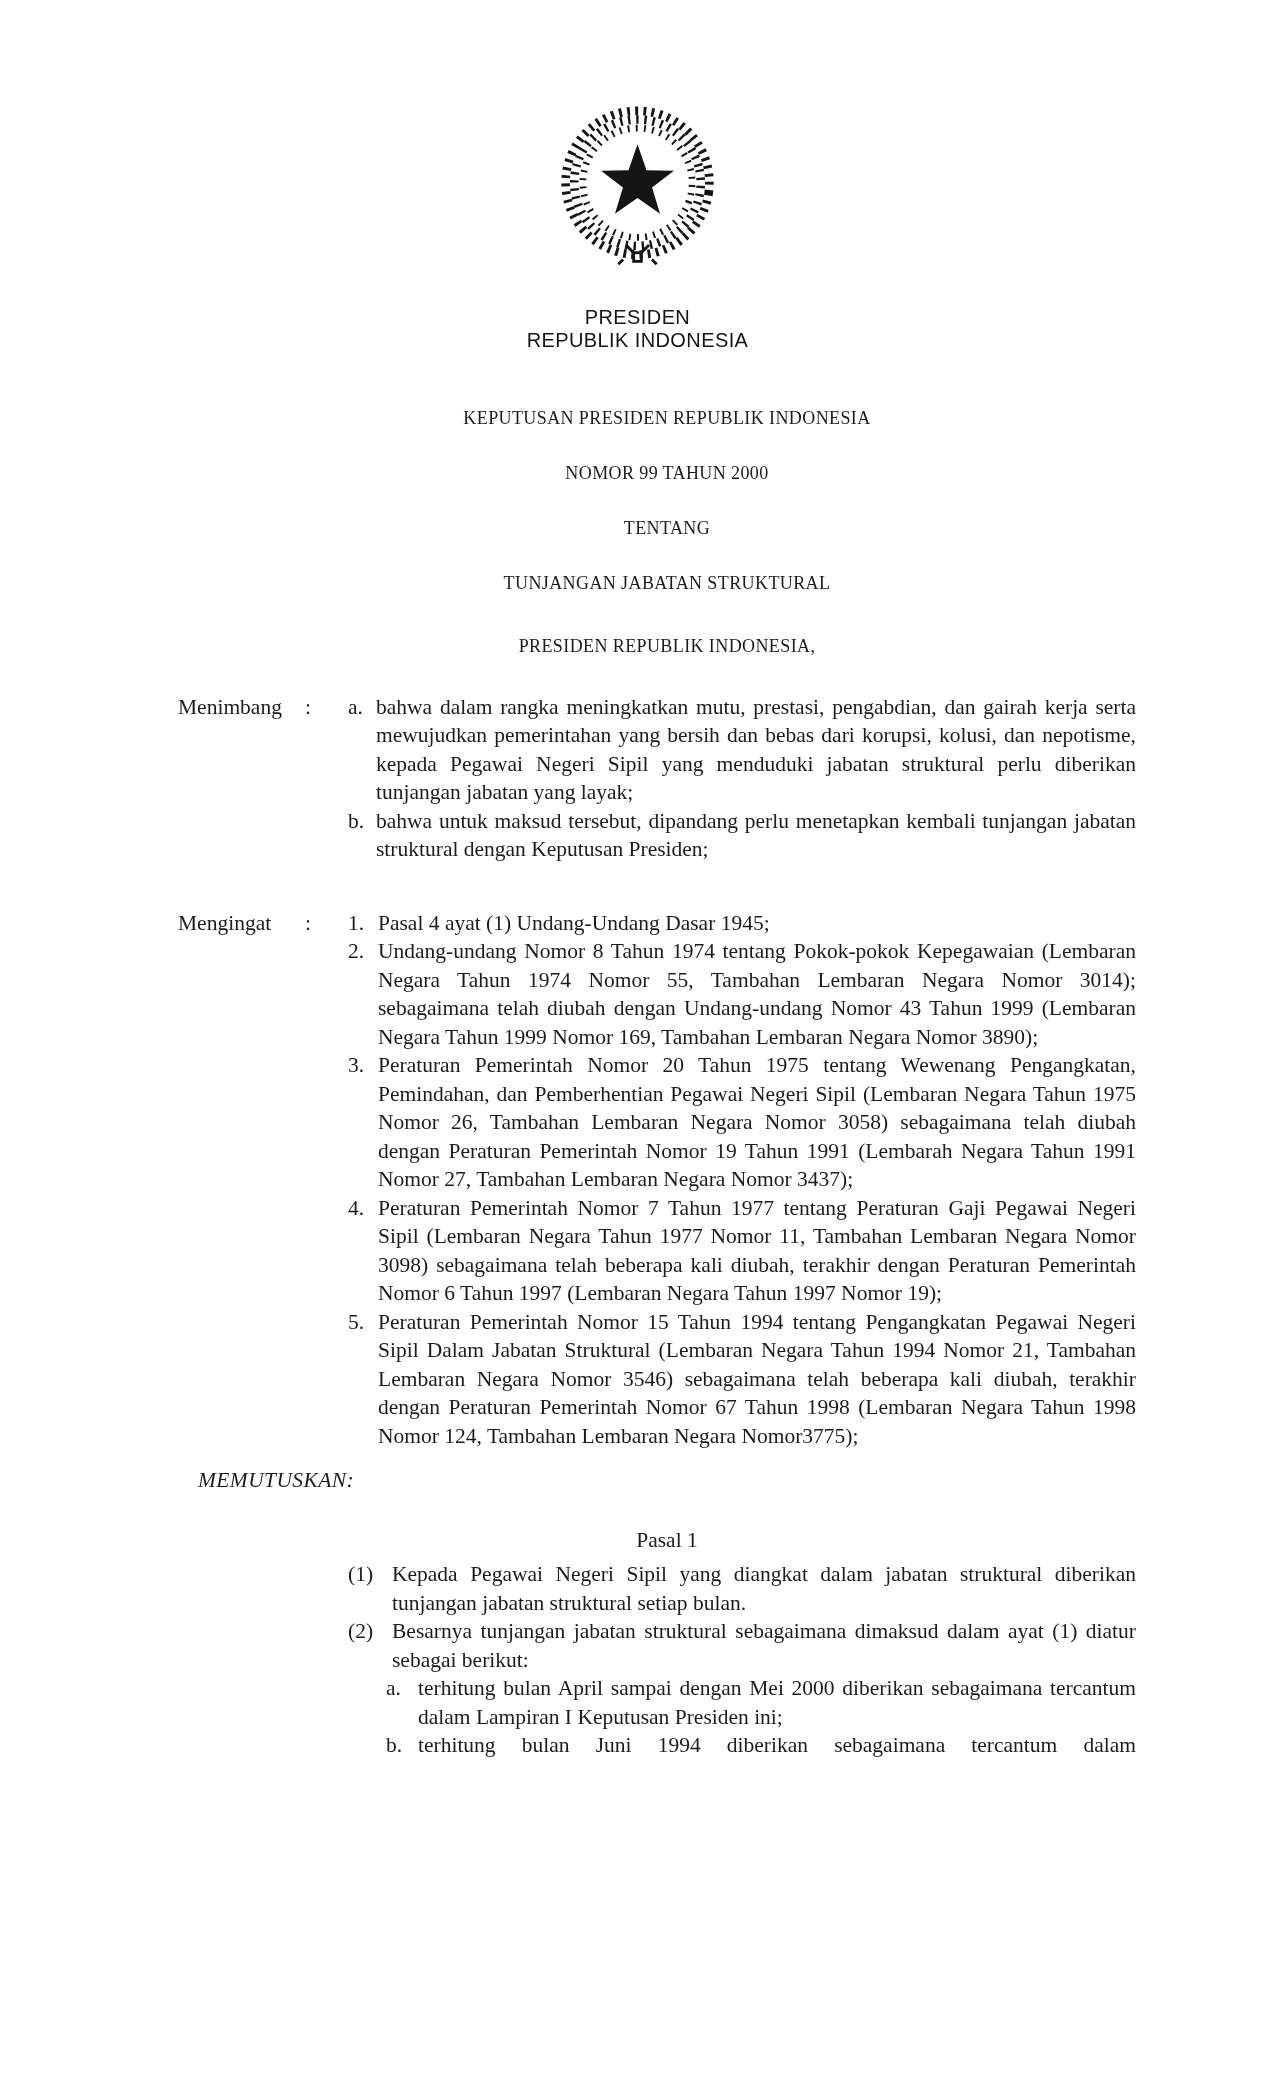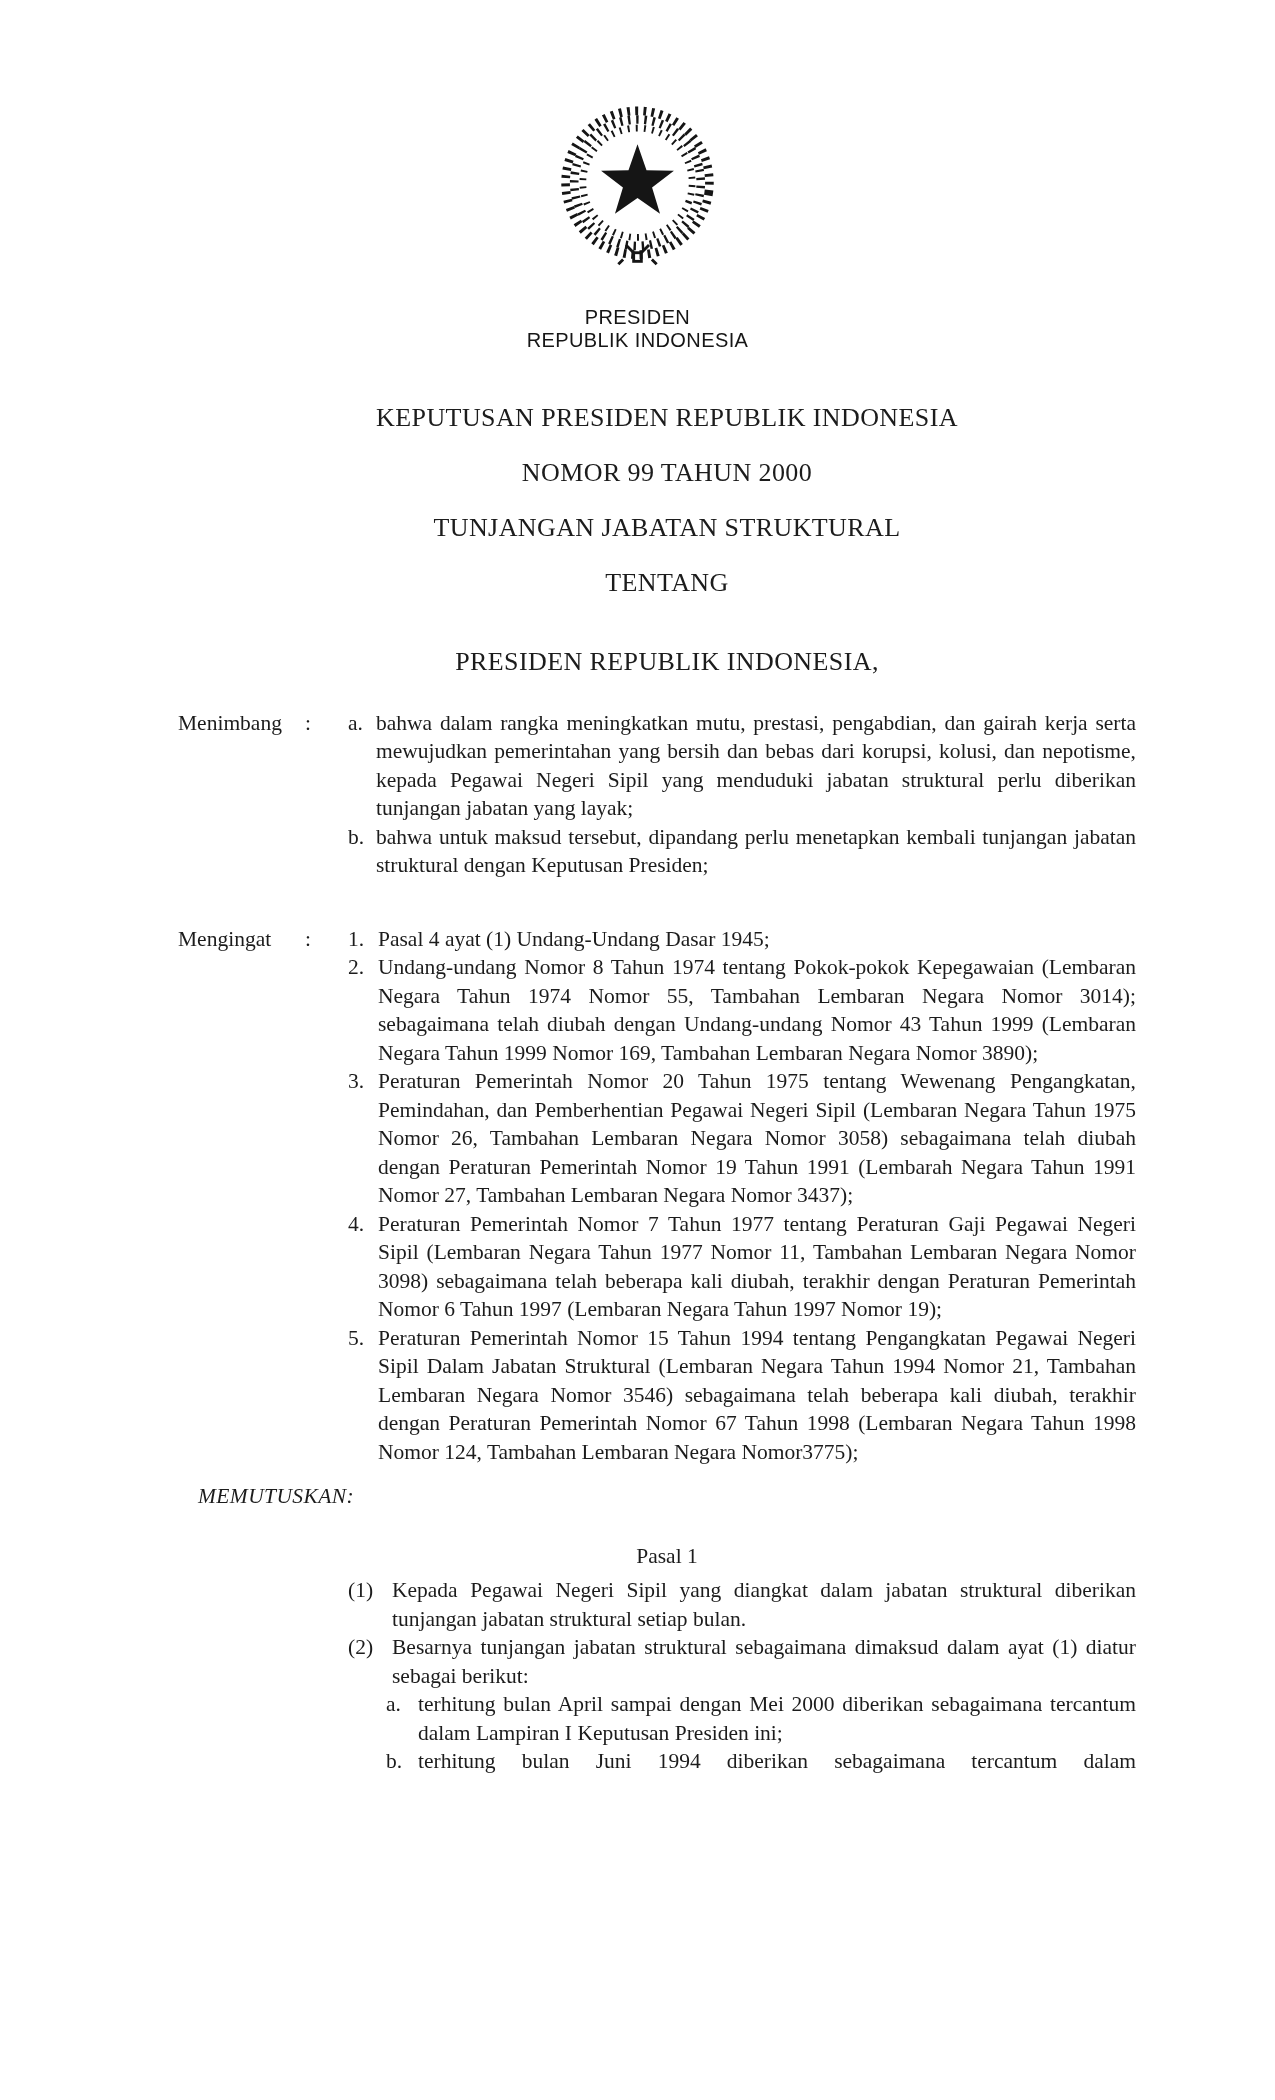--- a/index.html
+++ b/index.html
@@ -19,24 +19,24 @@
   .seal { padding-top:104px; text-align:center; }
   .seal svg { width:163px; height:168px; display:inline-block; }
   .seal-text {
     margin-top:26px;
     font-family:"Liberation Sans","DejaVu Sans",sans-serif;
     font-size:20px; line-height:23px;
     color:#161616; letter-spacing:0.4px;
   }
   
   .content { margin-left:178px; width:958px; }
-  .t-line { text-align:center; padding-left:20px; letter-spacing:0.4px; font-size:26px; line-height:28px; }
+  .t-line { text-align:center; padding-left:20px; letter-spacing:0.4px; font-size:18px; line-height:28px; }
   .t1 { margin-top:52px; }
   .t-gap { margin-top:27px; }
-  .salutation { margin-top:51px; }
+  .salutation { margin-top:35px; }
   
   .row { display:flex; align-items:flex-start; }
   .sec-menimbang { margin-top:33px; }
   .sec-mengingat { margin-top:45px; }
   .sec-menetapkan { margin-top:28px; }
   .label-col { flex:0 0 170px; }
   .lbl { display:inline-block; min-width:127px; }
   .items { flex:1; }
   .li { display:flex; align-items:flex-start; }
   .mk { flex:0 0 28px; }
@@ -75,22 +75,22 @@
     <div class="seal-text">
       <div>PRESIDEN</div>
       <div>REPUBLIK INDONESIA</div>
     </div>
   </header>
 
   <main class="content">
 
     <div class="t-line t1">KEPUTUSAN PRESIDEN REPUBLIK INDONESIA</div>
     <div class="t-line t-gap">NOMOR 99 TAHUN 2000</div>
+    <div class="t-line t-gap">TENTANG</div>
     <div class="t-line t-gap">TUNJANGAN JABATAN STRUKTURAL</div>
-    <div class="t-line t-gap">TENTANG</div>
     <div class="t-line salutation">PRESIDEN REPUBLIK INDONESIA,</div>
 
     <section class="row sec-menimbang">
       <div class="label-col">
         <span class="lbl">Menimbang</span><span>:</span>
       </div>
       <div class="items">
         <div class="li">
           <span class="mk">a.</span>
           <span class="txt">bahwa dalam rangka meningkatkan mutu, prestasi, pengabdian, dan gairah kerja serta mewujudkan pemerintahan yang bersih dan bebas dari korupsi, kolusi, dan nepotisme, kepada Pegawai Negeri Sipil yang menduduki jabatan struktural perlu diberikan tunjangan jabatan yang layak;</span>

